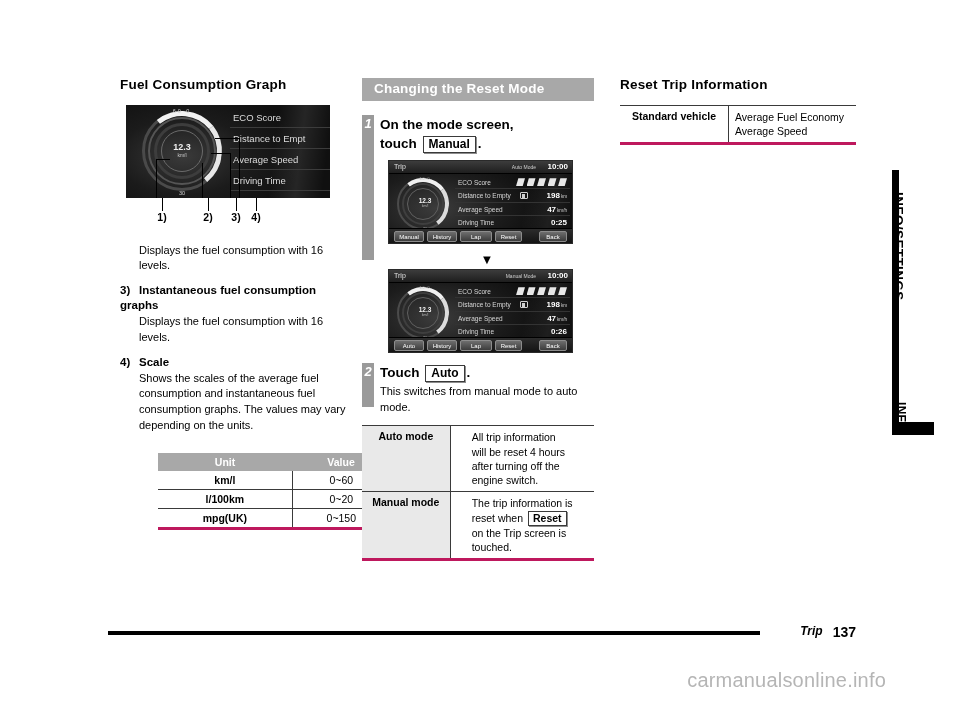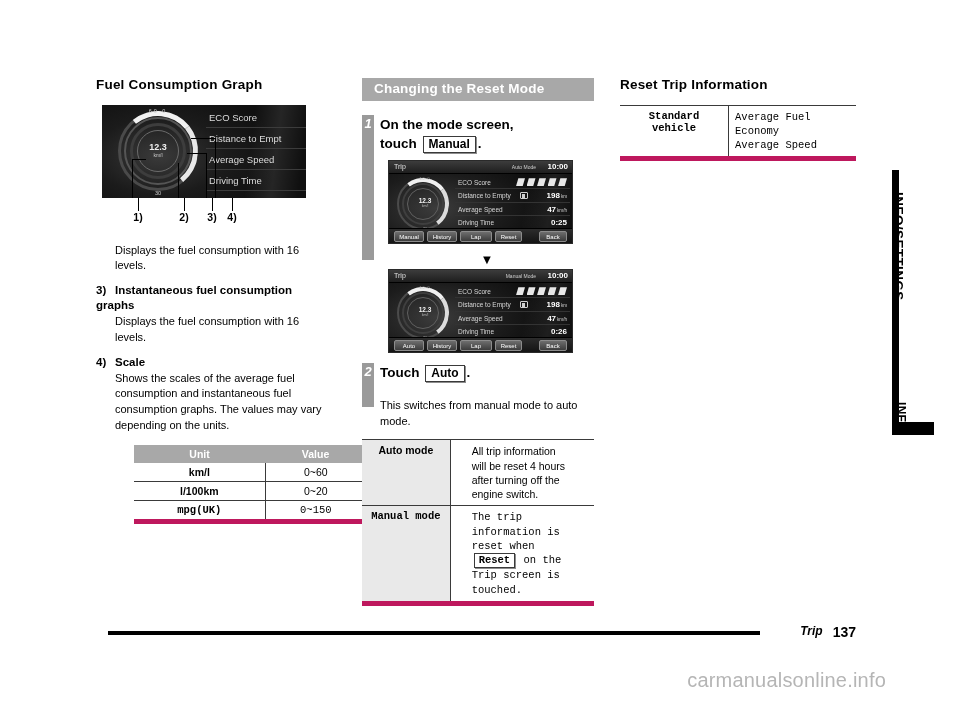--- a/index.html
+++ b/index.html
@@ -11,21 +11,21 @@
     color:#000;
     position:relative;
     overflow:hidden;
   }
 
   
   .page { position:absolute; left:0; top:0; width:960px; height:708px; }
 
   
   .col { position:absolute; top:78px; }
-  .col-left   { left:96px;  width:232px; }
+  .col-left   { left:120px;  width:232px; }
   .col-mid    { left:362px;  width:232px; }
   .col-right  { left:620px;  width:236px; }
 
   
   .h-plain {
     font-size:13.5px; font-weight:bold; letter-spacing:.2px;
     margin:0 0 12px 0; line-height:1.1;
   }
   .h-bar {
     background:#a8a8a8; color:#ffffff;
@@ -97,24 +97,24 @@
 
   
   table.dt { border-collapse:collapse; width:100%; font-size:10.5px; }
   table.dt th.hd {
     background:#a8a8a8; color:#fff; font-weight:bold; font-size:10.5px;
     padding:3px 4px; text-align:center; border:none;
   }
   table.dt td {
     padding:3px 5px; border-bottom:1px solid #3a3a3a;
   }
-  table.dt tr:last-child td { border-bottom:5px solid #be185d;font-family:Liberation Mono, monospace; }
-
-  
-  .unit-table { margin:12px 0 0 38px; width:194px; }
+  table.dt tr:last-child td { border-bottom:3px solid #be185d; }
+
+  
+  .unit-table { margin:20px 0 0 38px; width:194px; }
   .unit-table td.k { text-align:center; font-weight:bold; }
   .unit-table td.v { text-align:center; }
   .unit-table td.k { border-right:1px solid #3a3a3a; }
 
   
   .sv-table { margin-top:4px; }
   .sv-table td.k { text-align:center; font-weight:bold; vertical-align:top;
                    border-right:1px solid #3a3a3a; width:46%; padding:4px 4px; }
   .sv-table td.v { padding:4px 6px; line-height:1.35; }
   .rule-top { border-top:1px solid #3a3a3a; }
@@ -129,21 +129,21 @@
 
   
   .step { position:relative; padding-left:18px; margin-bottom:10px; }
   .step-bar {
     position:absolute; left:0; top:0; width:12px;
     background:#9a9a9a; color:#fff;
     font-style:italic; font-weight:bold; font-size:13px;
     text-align:center; line-height:15px; padding-top:1px;
   }
   .step-title { font-size:13.5px; font-weight:bold; line-height:1.45; }
-  .step-body  { font-size:11px; line-height:1.42; margin-top:16px; }
+  .step-body  { font-size:11px; line-height:1.42; margin-top:2px; }
 
   .keycap {
     display:inline-block; border:1px solid #3a3a3a; background:#fff;
     padding:0 5px; font-weight:bold; font-size:12px; line-height:1.25;
     box-shadow:1px 1px 0 #8d8d8d; margin:0 2px;
   }
   .keycap.sm { font-size:10.5px; padding:0 4px; }
 
   
   .trip {

